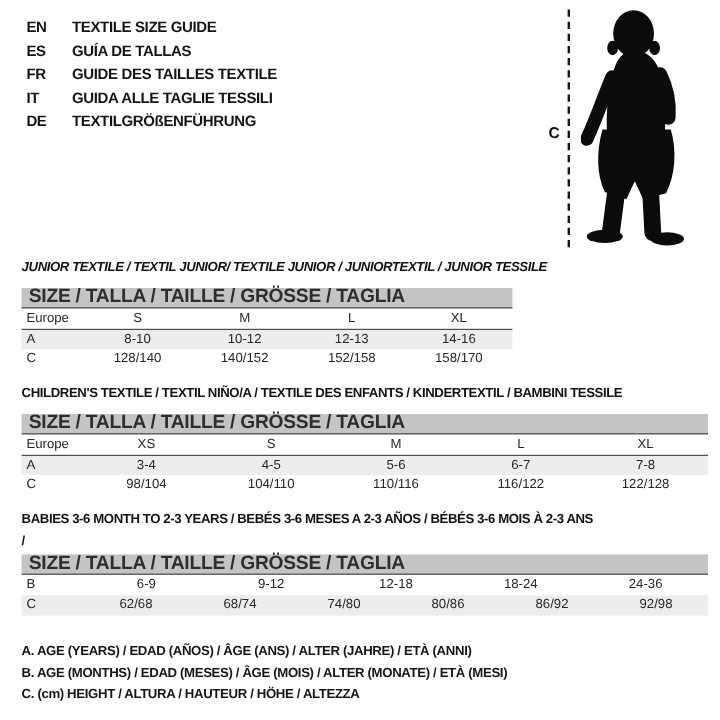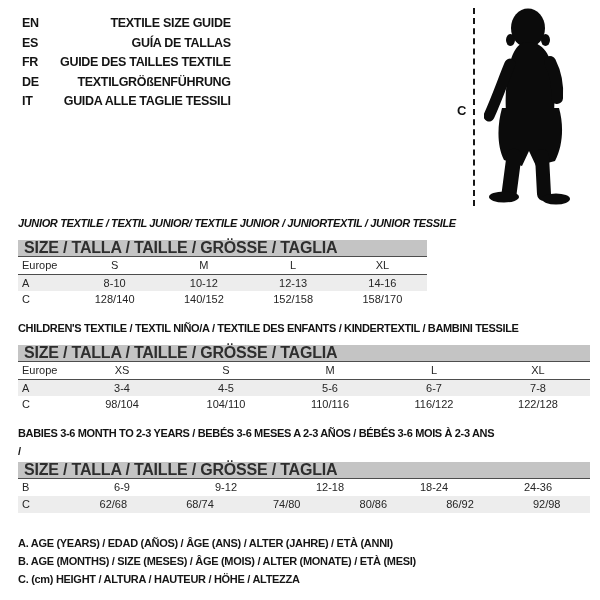--- a/index.html
+++ b/index.html
@@ -9,21 +9,21 @@
     --text:#1d1d1d;
   }
   html,body{margin:0;padding:0;background:#fff;}
   #canvas{
     position:relative;width:600px;height:600px;background:#fff;overflow:hidden;
     font-family:"Liberation Sans","DejaVu Sans",sans-serif;color:var(--text);
   }
   
   .lang-list{position:absolute;left:22px;top:14px;font-size:12.5px;font-weight:bold;
     letter-spacing:-0.3px;line-height:19.5px;color:#141414;}
-  .lang-row{display:flex;justify-content:space-between;}
+  .lang-row{display:flex;}
   .lang-code{width:38px;flex:0 0 38px;}
   
   .dash-line{position:absolute;left:473px;top:8px;height:198px;width:0;
     border-left:2px dashed #161616;}
   .height-label{position:absolute;left:457px;top:103px;font-size:13px;font-weight:bold;color:#111;}
   .baby-svg{position:absolute;left:484px;top:4px;}
   
   .tbl-title{position:absolute;left:18px;font-size:11px;font-weight:bold;
     letter-spacing:-0.35px;color:#121212;white-space:nowrap;}
   .tbl-title.two-line{white-space:normal;line-height:18px;}
@@ -53,26 +53,26 @@
     </div>
     <div class="lang-row">
       <span class="lang-code">ES</span>
       <span class="lang-title">GUÍA DE TALLAS</span>
     </div>
     <div class="lang-row">
       <span class="lang-code">FR</span>
       <span class="lang-title">GUIDE DES TAILLES TEXTILE</span>
     </div>
     <div class="lang-row">
+      <span class="lang-code">IT</span>
+      <span class="lang-title">GUIDA ALLE TAGLIE TESSILI</span>
+    </div>
+    <div class="lang-row">
       <span class="lang-code">DE</span>
       <span class="lang-title">TEXTILGRÖßENFÜHRUNG</span>
-    </div>
-    <div class="lang-row">
-      <span class="lang-code">IT</span>
-      <span class="lang-title">GUIDA ALLE TAGLIE TESSILI</span>
     </div>
   </div>
 
   <div class="dash-line"></div>
   <div class="height-label">C</div>
   <svg class="baby-svg" width="114" height="202" viewBox="0 0 114 202" fill="#0b0b0b" stroke="none" xmlns="http://www.w3.org/2000/svg">
     <ellipse cx="44" cy="24" rx="17" ry="19.5"></ellipse>
     <ellipse cx="26.5" cy="36" rx="4.5" ry="6"></ellipse>
     <ellipse cx="61.5" cy="36" rx="4.5" ry="6"></ellipse>
     <path d="M44 38 C 58 38 66 50 68 64 C 70 80 71 95 70 108 L 22 108 C 21 94 22 78 25 64 C 28 49 33 38 44 38 Z"></path>
@@ -160,17 +160,17 @@
       <span class="cell">68/74</span>
       <span class="cell">74/80</span>
       <span class="cell">80/86</span>
       <span class="cell">86/92</span>
       <span class="cell">92/98</span>
     </div>
   </div>
 
   <div class="footnotes">
     <div>A. AGE (YEARS) / EDAD (AÑOS) / ÂGE (ANS) / ALTER (JAHRE) / ETÀ (ANNI)</div>
-    <div>B. AGE (MONTHS) / SIZE (MESES) / ÂGE (MOIS) / ALTER (MONATE) / ETÀ (MESI)</div>
+    <div>B. AGE (MONTHS) / EDAD (MESES) / ÂGE (MOIS) / ALTER (MONATE) / ETÀ (MESI)</div>
     <div>C. (cm) HEIGHT / ALTURA / HAUTEUR / HÖHE / ALTEZZA</div>
   </div>
 
 </div>
 
 </body></html>

